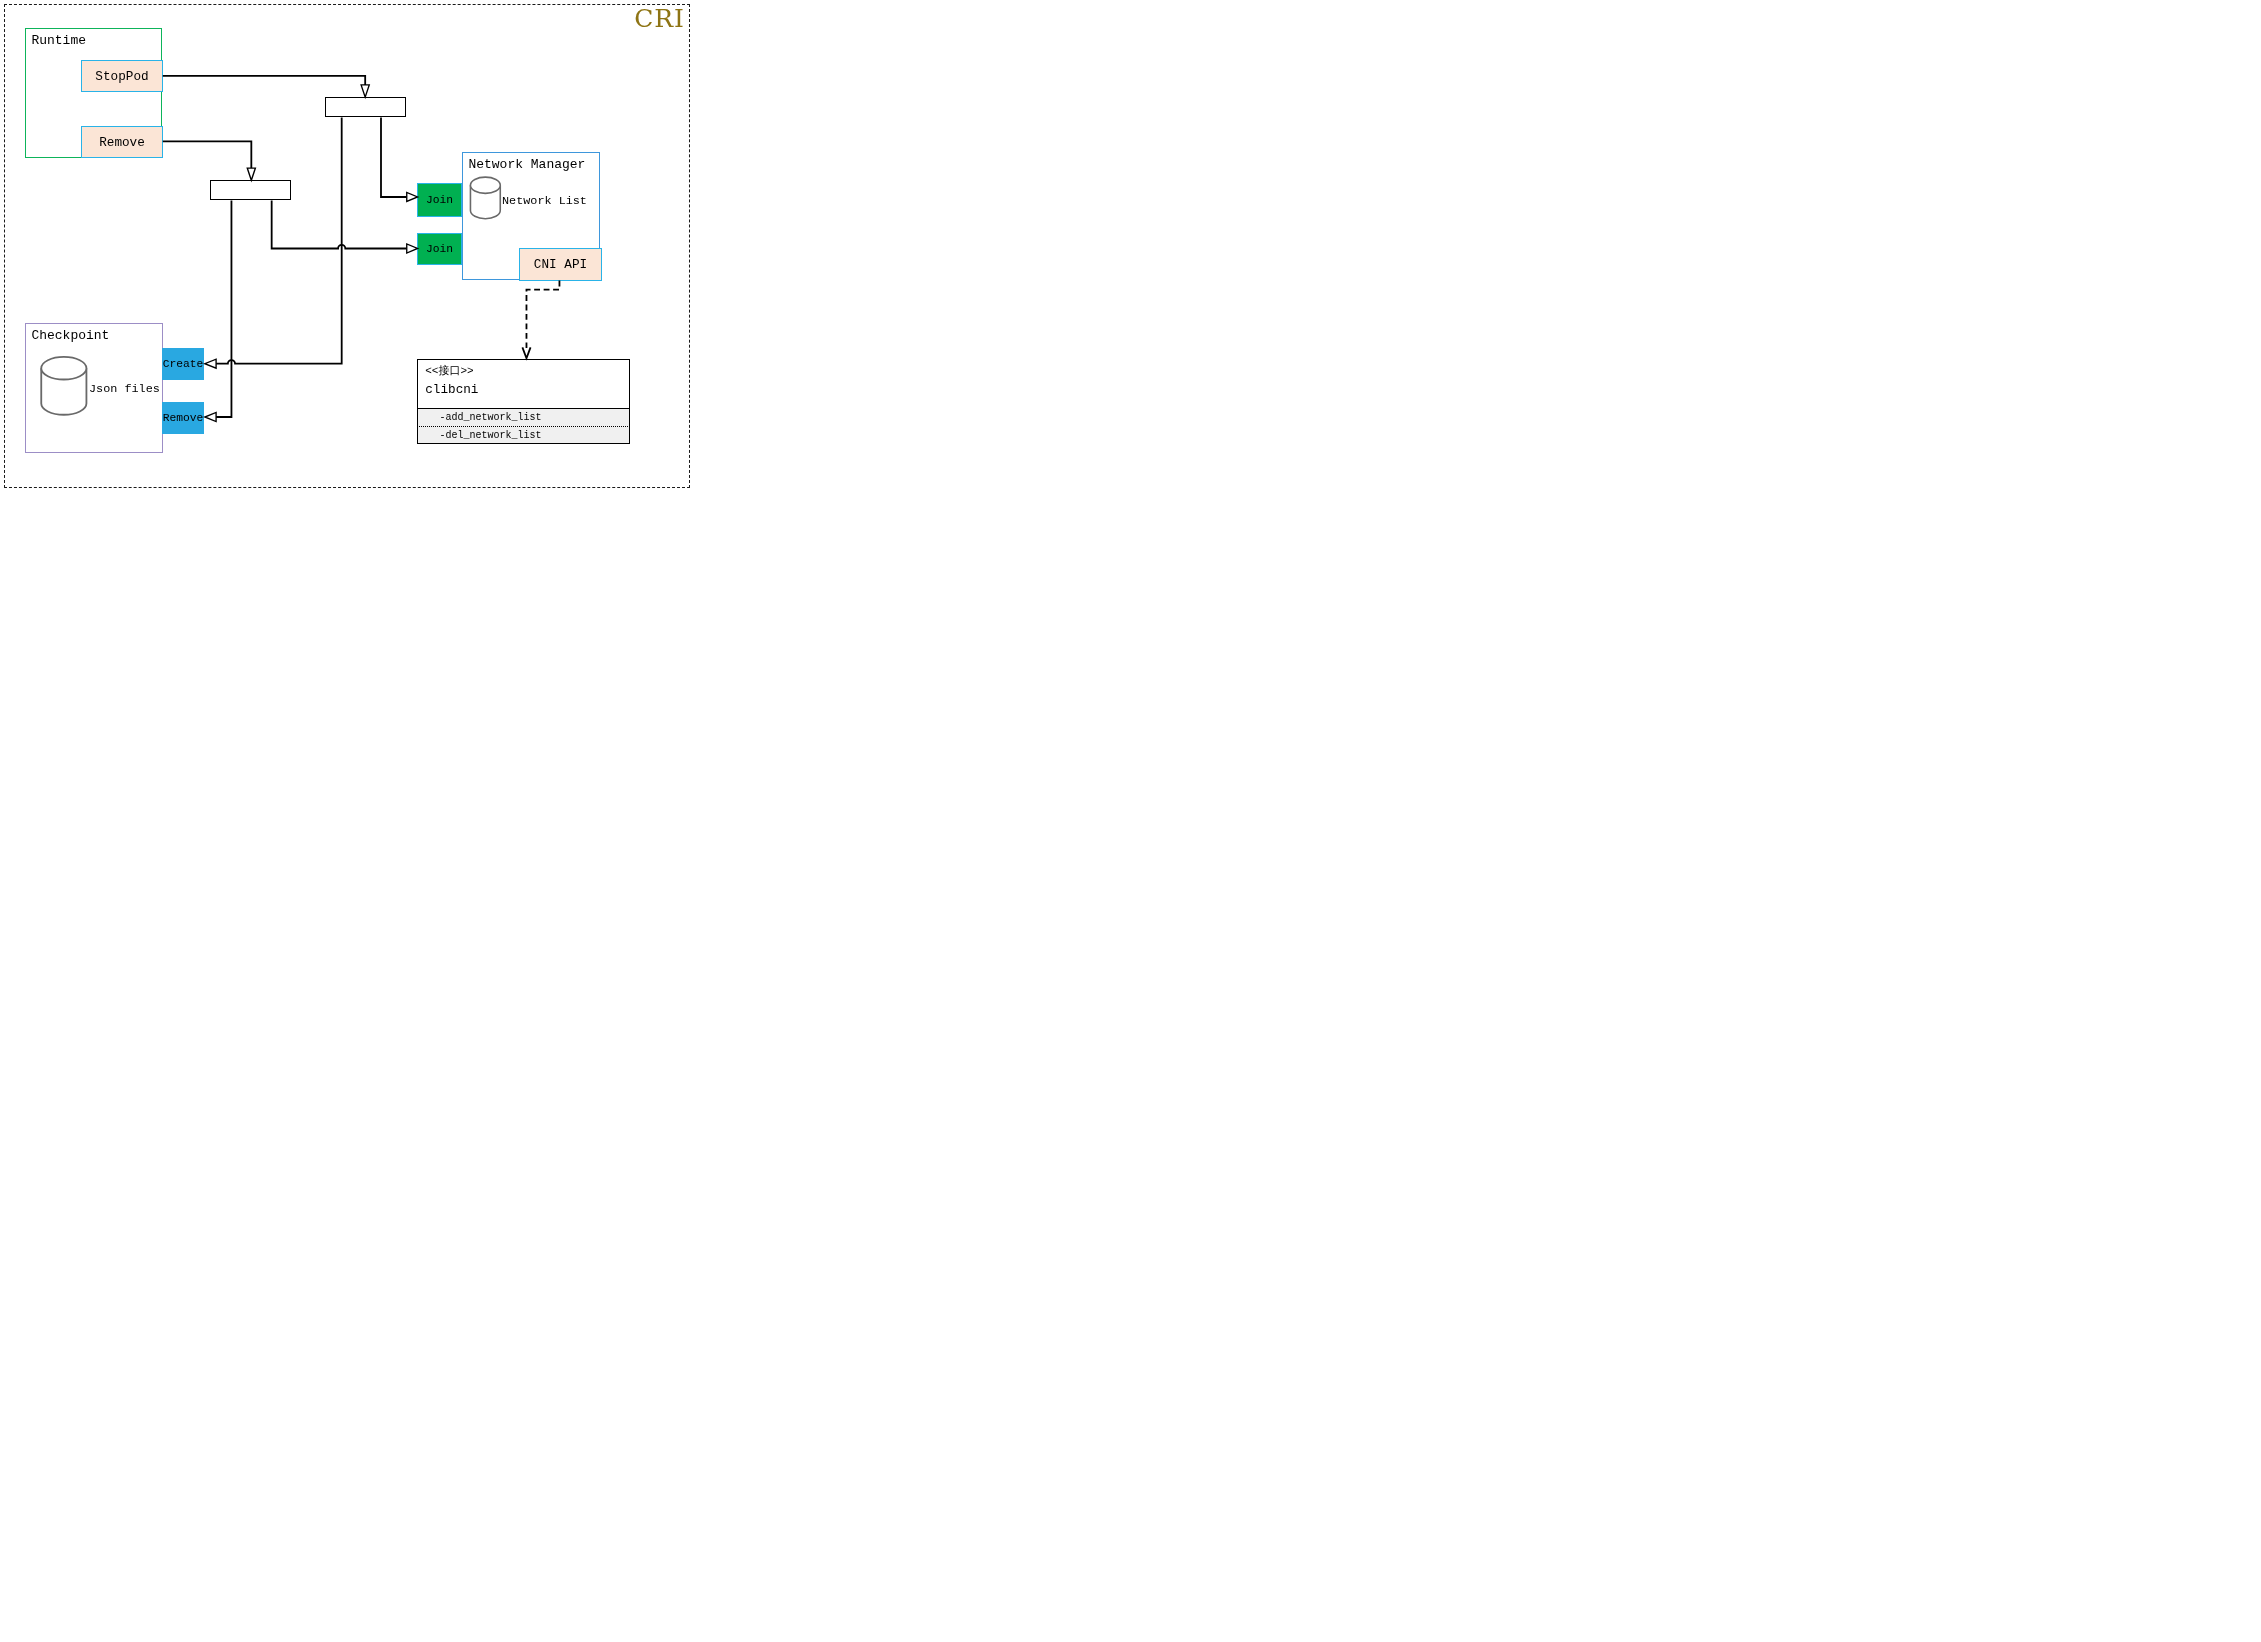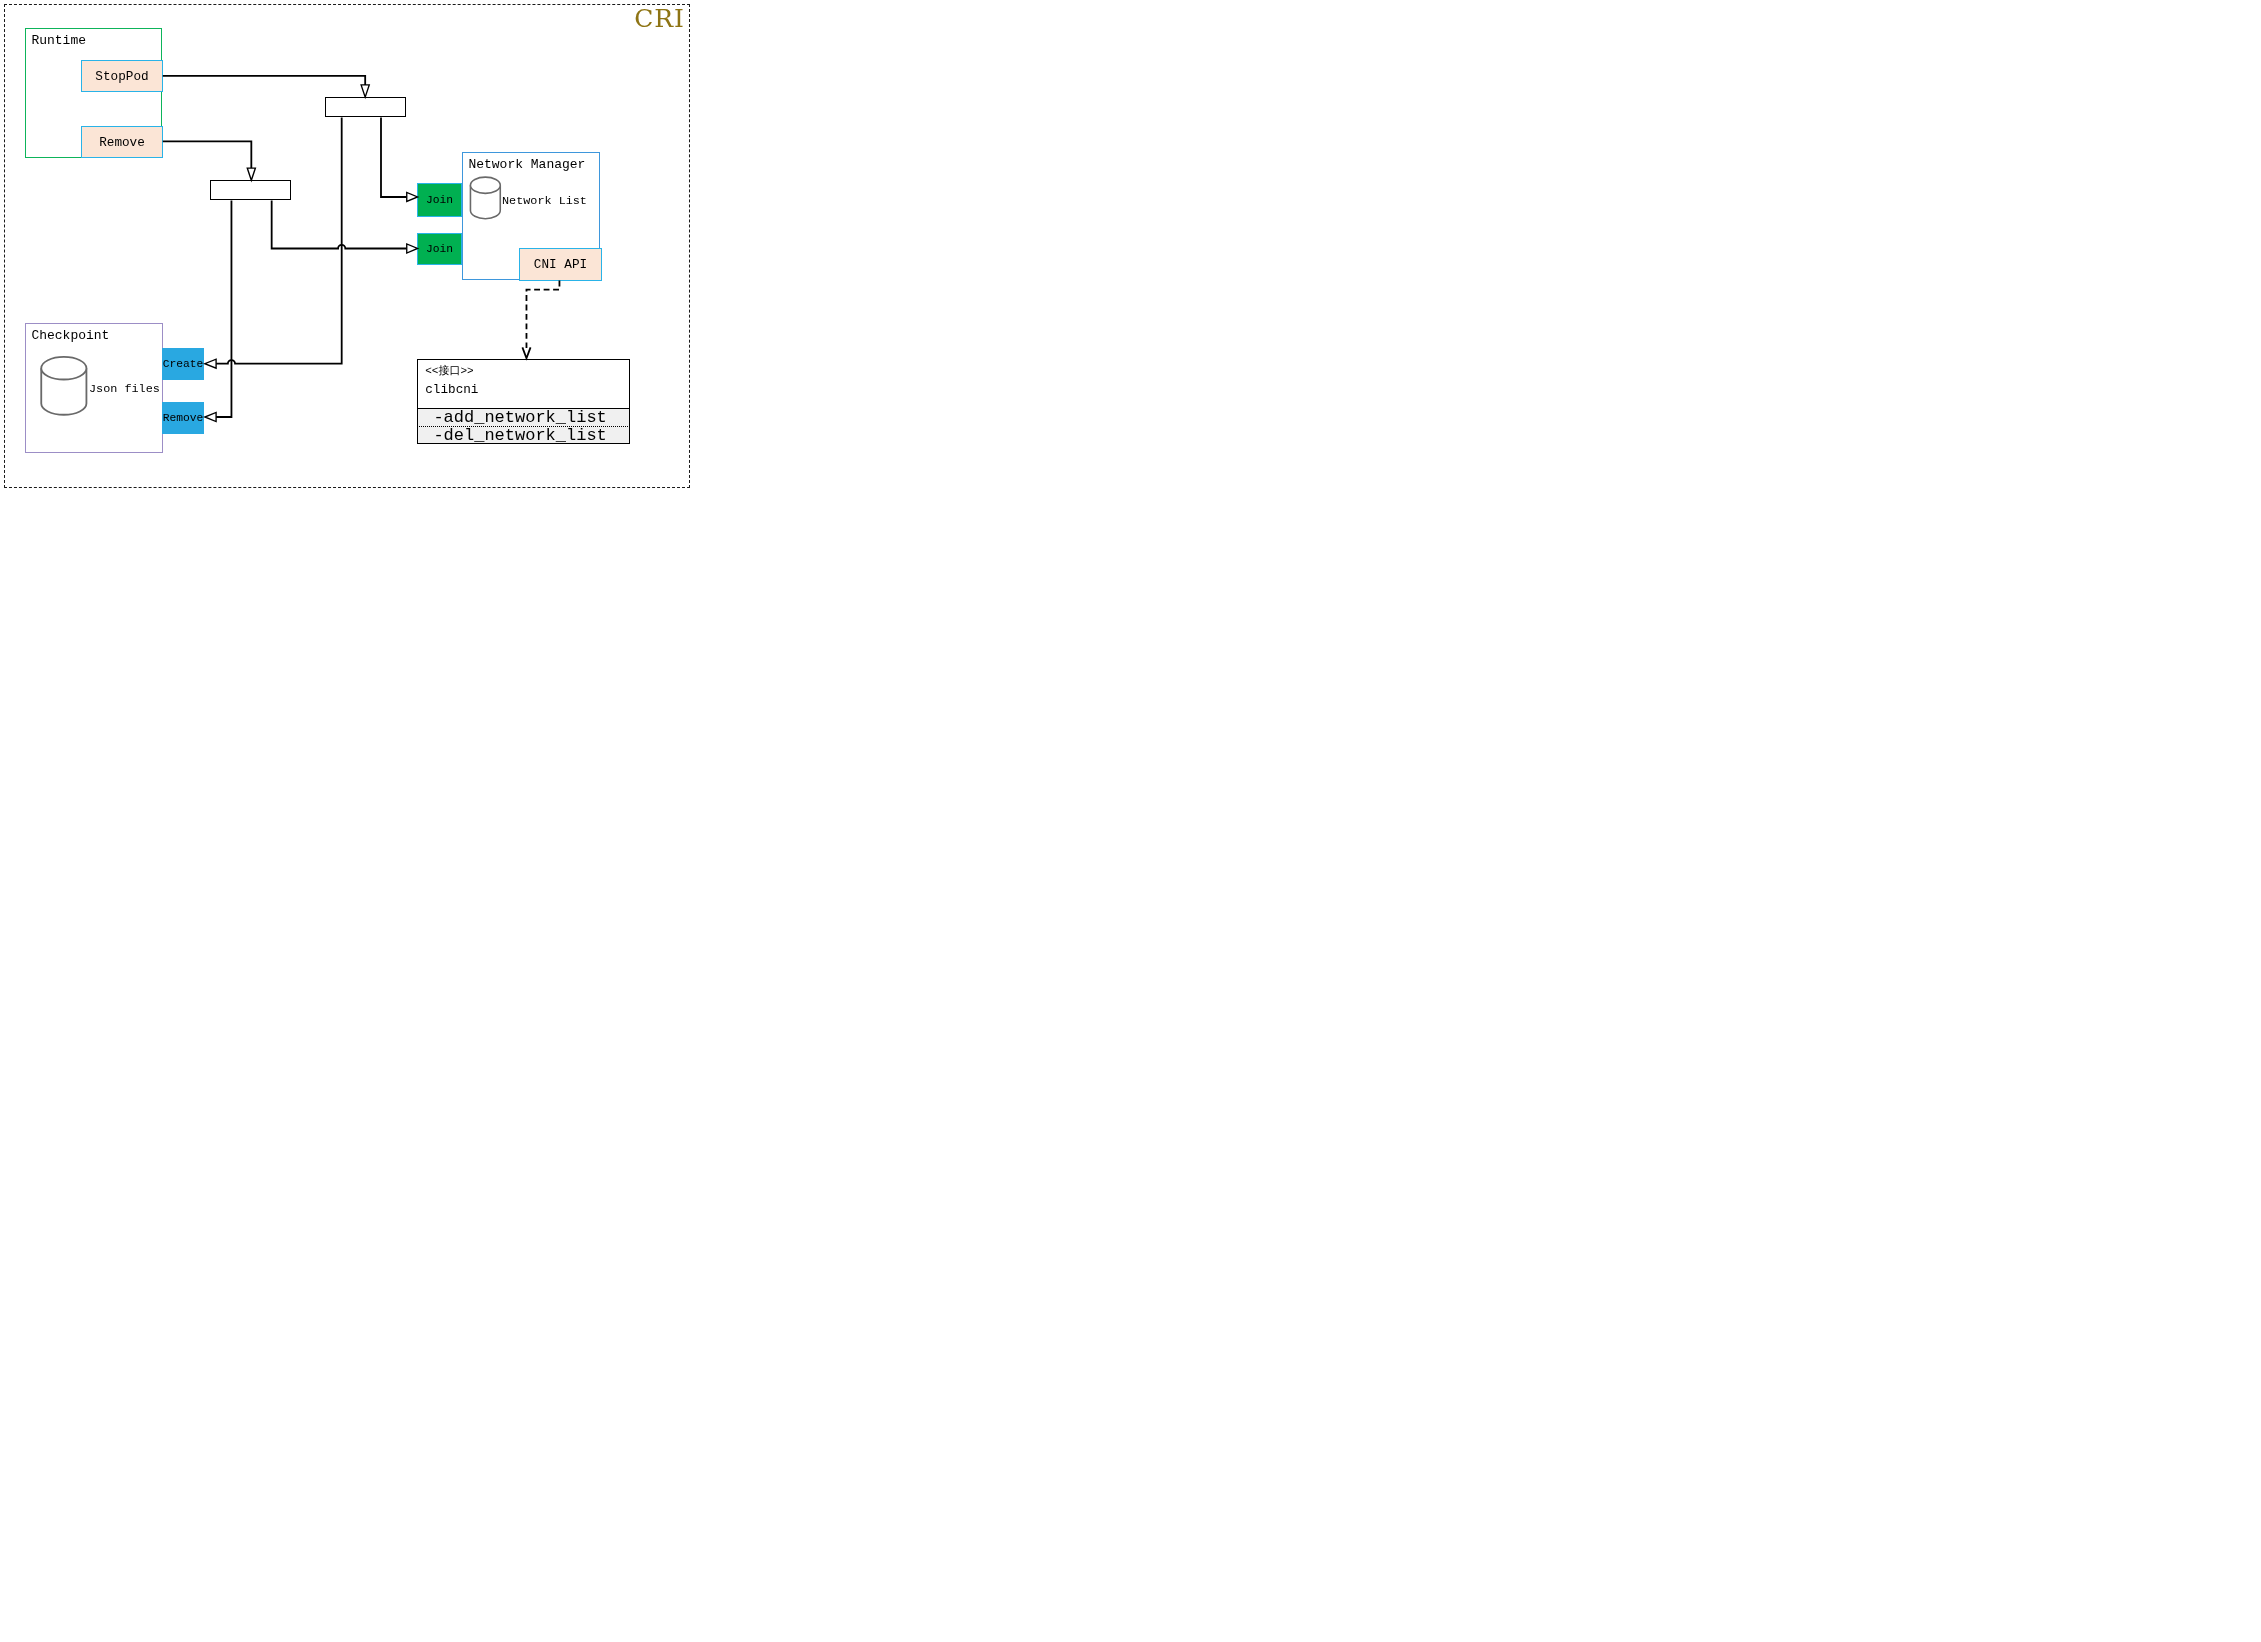--- a/index.html
+++ b/index.html
@@ -66,21 +66,21 @@
   }
   .clibcni-head{position:absolute;left:0;top:0;right:0;height:48px;padding:4.5px 0 0 7.2px;box-sizing:border-box;}
   .clibcni-stereotype{font-size:11px;line-height:13.6px;}
   .clibcni-name{font-size:12.7px;line-height:15.4px;margin-top:3.6px;}
   .clibcni-methods{
     position:absolute;left:0;bottom:0;right:0;height:35px;
     background:#f0f0f0;border-top:1.4px solid #000;box-sizing:border-box;
   }
   .method-row{
     height:17px;display:flex;align-items:center;padding-left:15.4px;
-    font-size:17px;box-sizing:border-box;
+    font-size:10px;box-sizing:border-box;margin-left:6px;
   }
   .method-divider{height:0;border-top:1.4px dotted #000;margin:0 0.9px;}
   svg.overlay{position:absolute;left:0;top:0;pointer-events:none;}
   .lbl{white-space:nowrap;}
 </style>
 </head>
 <body>
 
 <div class="canvas">
 

